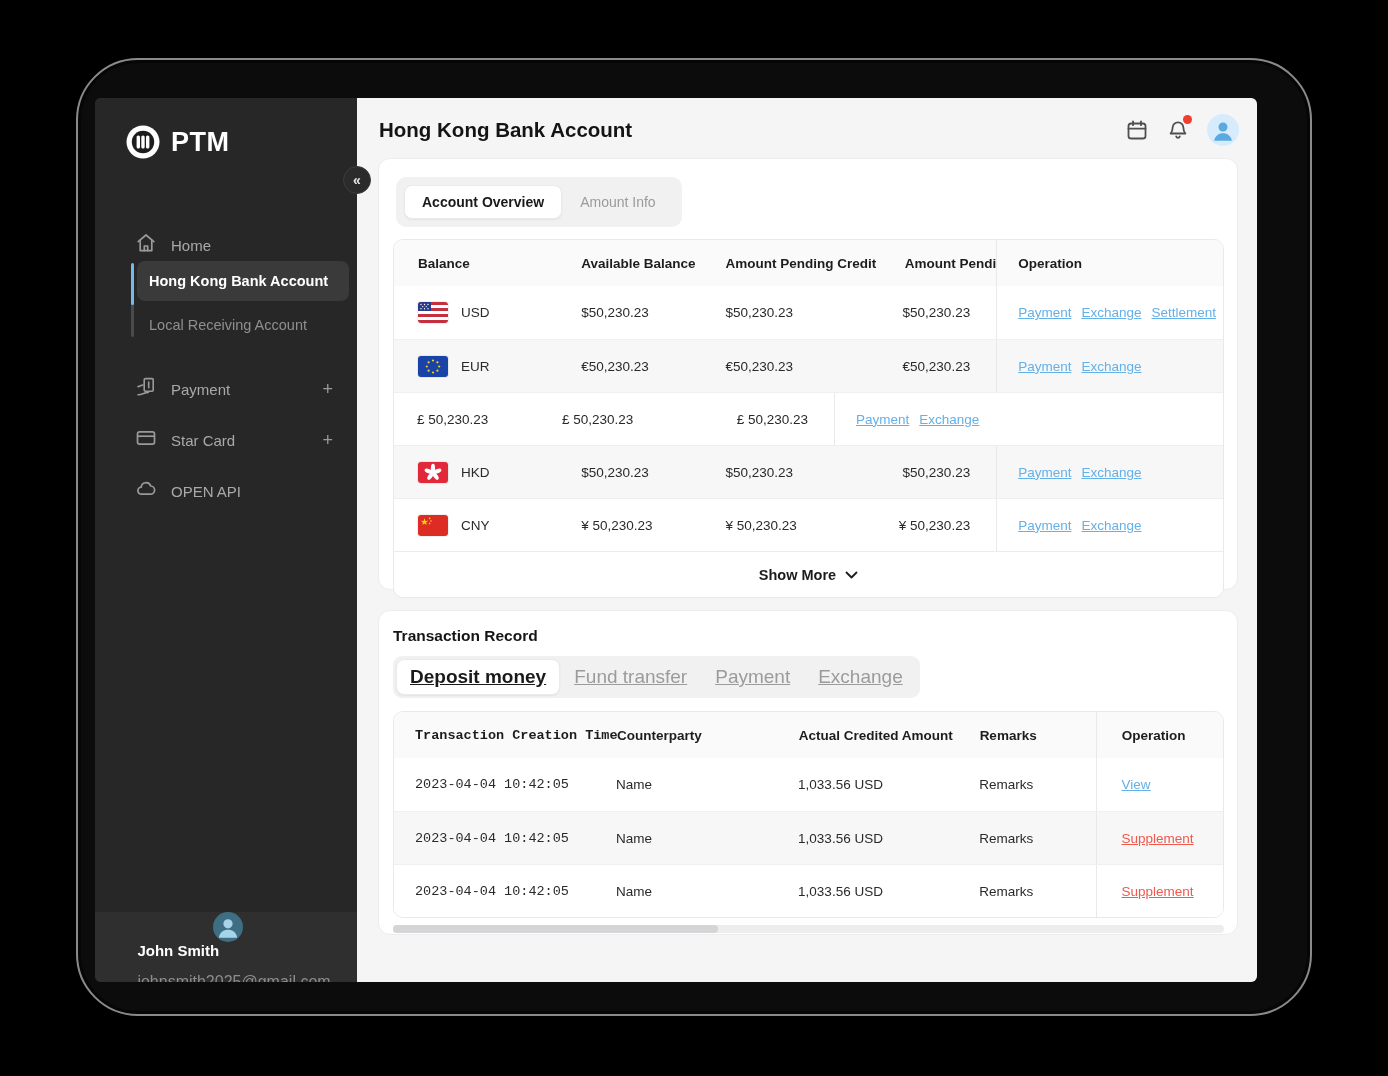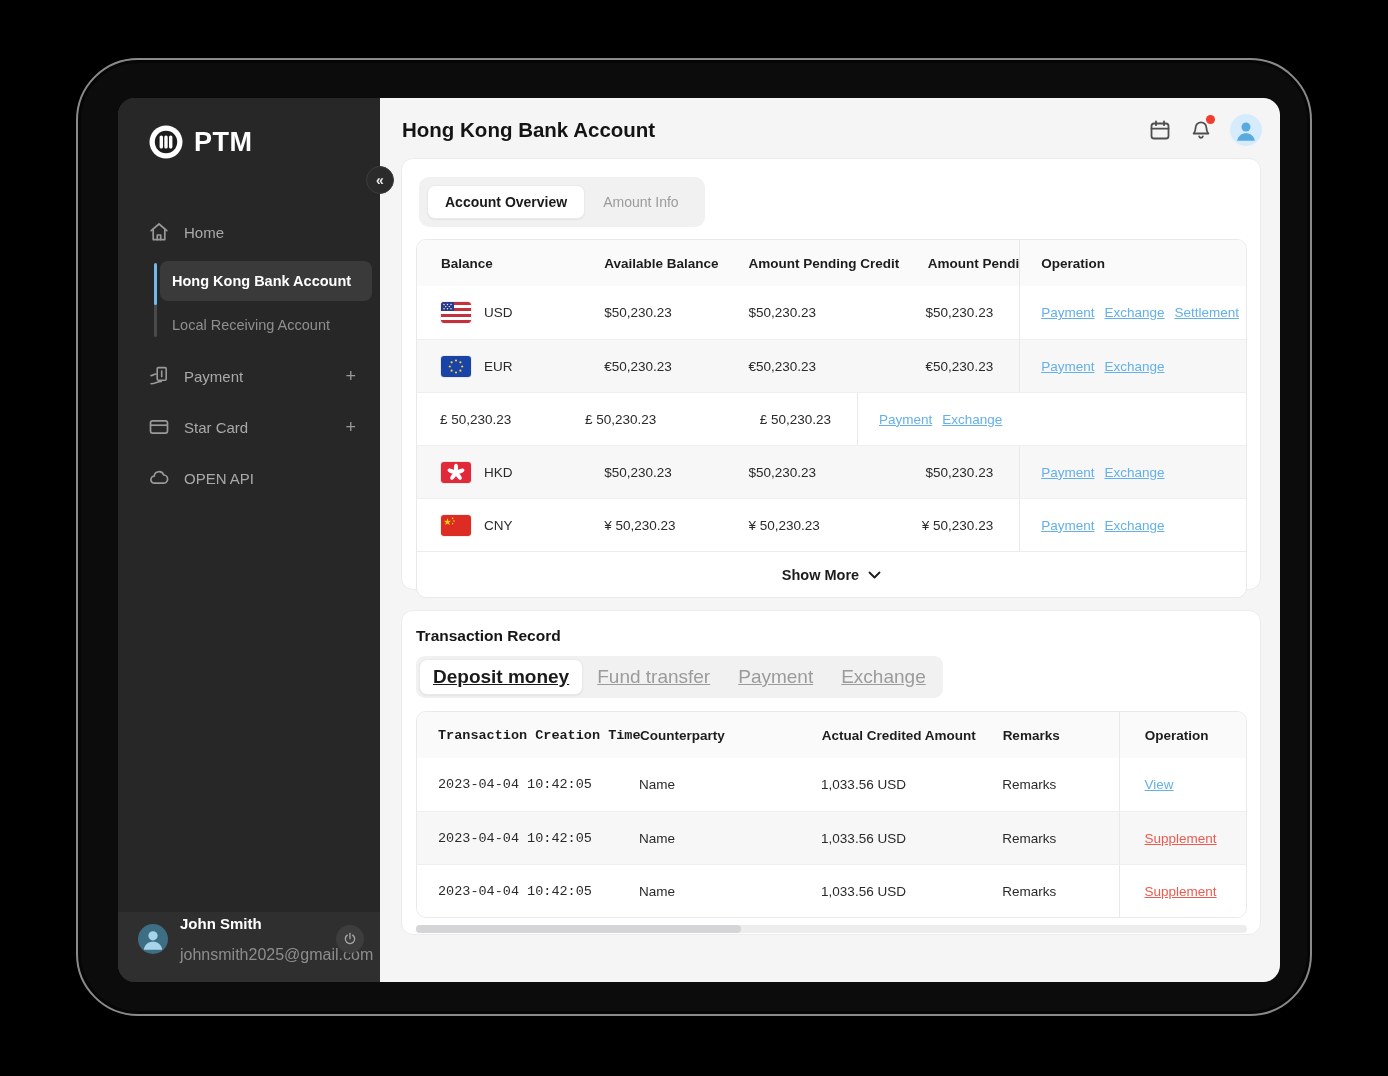--- a/index.html
+++ b/index.html
@@ -9,53 +9,53 @@
 
   
   .tablet { position:absolute; left:76px; top:58px; width:1236px; height:958px;
             background:#0c0c0c; border-radius:62px; border:2px solid #8a8a8a;
             box-shadow: inset 0 0 0 3px #060606, 0 0 22px rgba(0,0,0,.8); }
   .cam-dot { position:absolute; border-radius:50%; }
   .cam-1 { left:1134px; top:409px; width:20px; height:20px; background:#171717; }
   .cam-2 { left:1131px; top:437px; width:26px; height:26px; background:#151515; }
   .cam-3 { left:1139px; top:475px; width:10px; height:10px; background:#1c3a66; box-shadow:0 0 4px #123; }
 
-  .screen { position:absolute; left:40px; top:38px; width:1162px; height:884px;
-            border-radius:17px; overflow:hidden; display:flex; background:#404040; }
+  .screen { position:absolute; left:17px; top:38px; width:1162px; height:884px;
+            border-radius:6px; overflow:hidden; display:flex; background:#404040; }
 
   
   .sidebar { position:relative; width:262px; flex:0 0 262px; background:#272727; color:#a9a9a9; }
   .logo-row { display:flex; align-items:center; gap:10px; padding:26px 0 0 30px; }
   .logo-mark { width:36px; height:36px; }
   .logo-text { color:#fff; font-size:27px; font-weight:bold; letter-spacing:.5px; }
 
   .collapse-btn { position:absolute; left:248px; top:68px; width:28px; height:28px; border-radius:50%;
                   background:#2b2b2b; border:1px solid #3c3c3c; color:#e8e8e8; z-index:6;
                   display:flex; align-items:center; justify-content:center; font-size:14px; font-weight:bold; cursor:pointer; }
 
   .nav { margin-top:50px; }
-  .nav-item { display:flex; align-items:center; height:44px; padding:0 24px 0 30px; margin-bottom:7px;
+  .nav-item { display:flex; align-items:flex-end; height:44px; padding:0 24px 0 40px; margin-bottom:7px;
               font-size:15px; cursor:pointer; }
   .nav-item .nav-icon { width:22px; height:22px; margin-right:14px; flex:0 0 22px; }
   .nav-item .nav-label { flex:1; }
   .nav-item.active-parent .nav-label { color:#f2f2f2; font-weight:bold; }
   .nav-toggle { font-size:18px; color:#9a9a9a; line-height:1; }
   .nav-toggle.minus { color:#74b9ec; font-weight:bold; }
 
   .subnav { position:relative; padding-left:42px; margin-bottom:9px; }
   .subnav::before { content:''; position:absolute; left:36px; top:4px; bottom:8px; width:3px;
                     background:#4a4a4a; border-radius:2px; }
   .subnav::after  { content:''; position:absolute; left:36px; top:2px; height:42px; width:3px;
                     background:#74b9ec; border-radius:2px; }
   .sub-item { display:flex; align-items:center; height:40px; border-radius:8px; padding:0 12px;
               font-size:14.5px; color:#8f8f8f; margin-right:8px; cursor:pointer; }
   .sub-item.active { background:#3a3a3a; color:#fff; font-weight:bold; margin-bottom:4px; }
 
   .user-card { position:absolute; left:0; right:0; bottom:0; height:70px; background:#2f2f2f;
-               display:flex; align-items:center; padding:0 16px 16px 20px; }
+               display:flex; align-items:center; padding:0 16px 16px 20px;flex-direction:column; }
   .user-avatar { width:30px; height:30px; border-radius:50%; background:#3e6e84; flex:0 0 30px;
                  display:flex; align-items:center; justify-content:center; overflow:hidden; }
   .user-meta { margin-left:12px; flex:1; min-width:0; }
   .user-name { color:#fff; font-size:15px; font-weight:bold; }
   .user-email { color:#8d8d8d; font-size:16px; margin-top:14px; white-space:nowrap; }
   .power-btn { width:28px; height:28px; border-radius:50%; background:#3d3d3d; flex:0 0 28px;
                display:flex; align-items:center; justify-content:center; cursor:pointer; }
 
   
   .main { position:relative; flex:1; background:#f5f5f6; }

